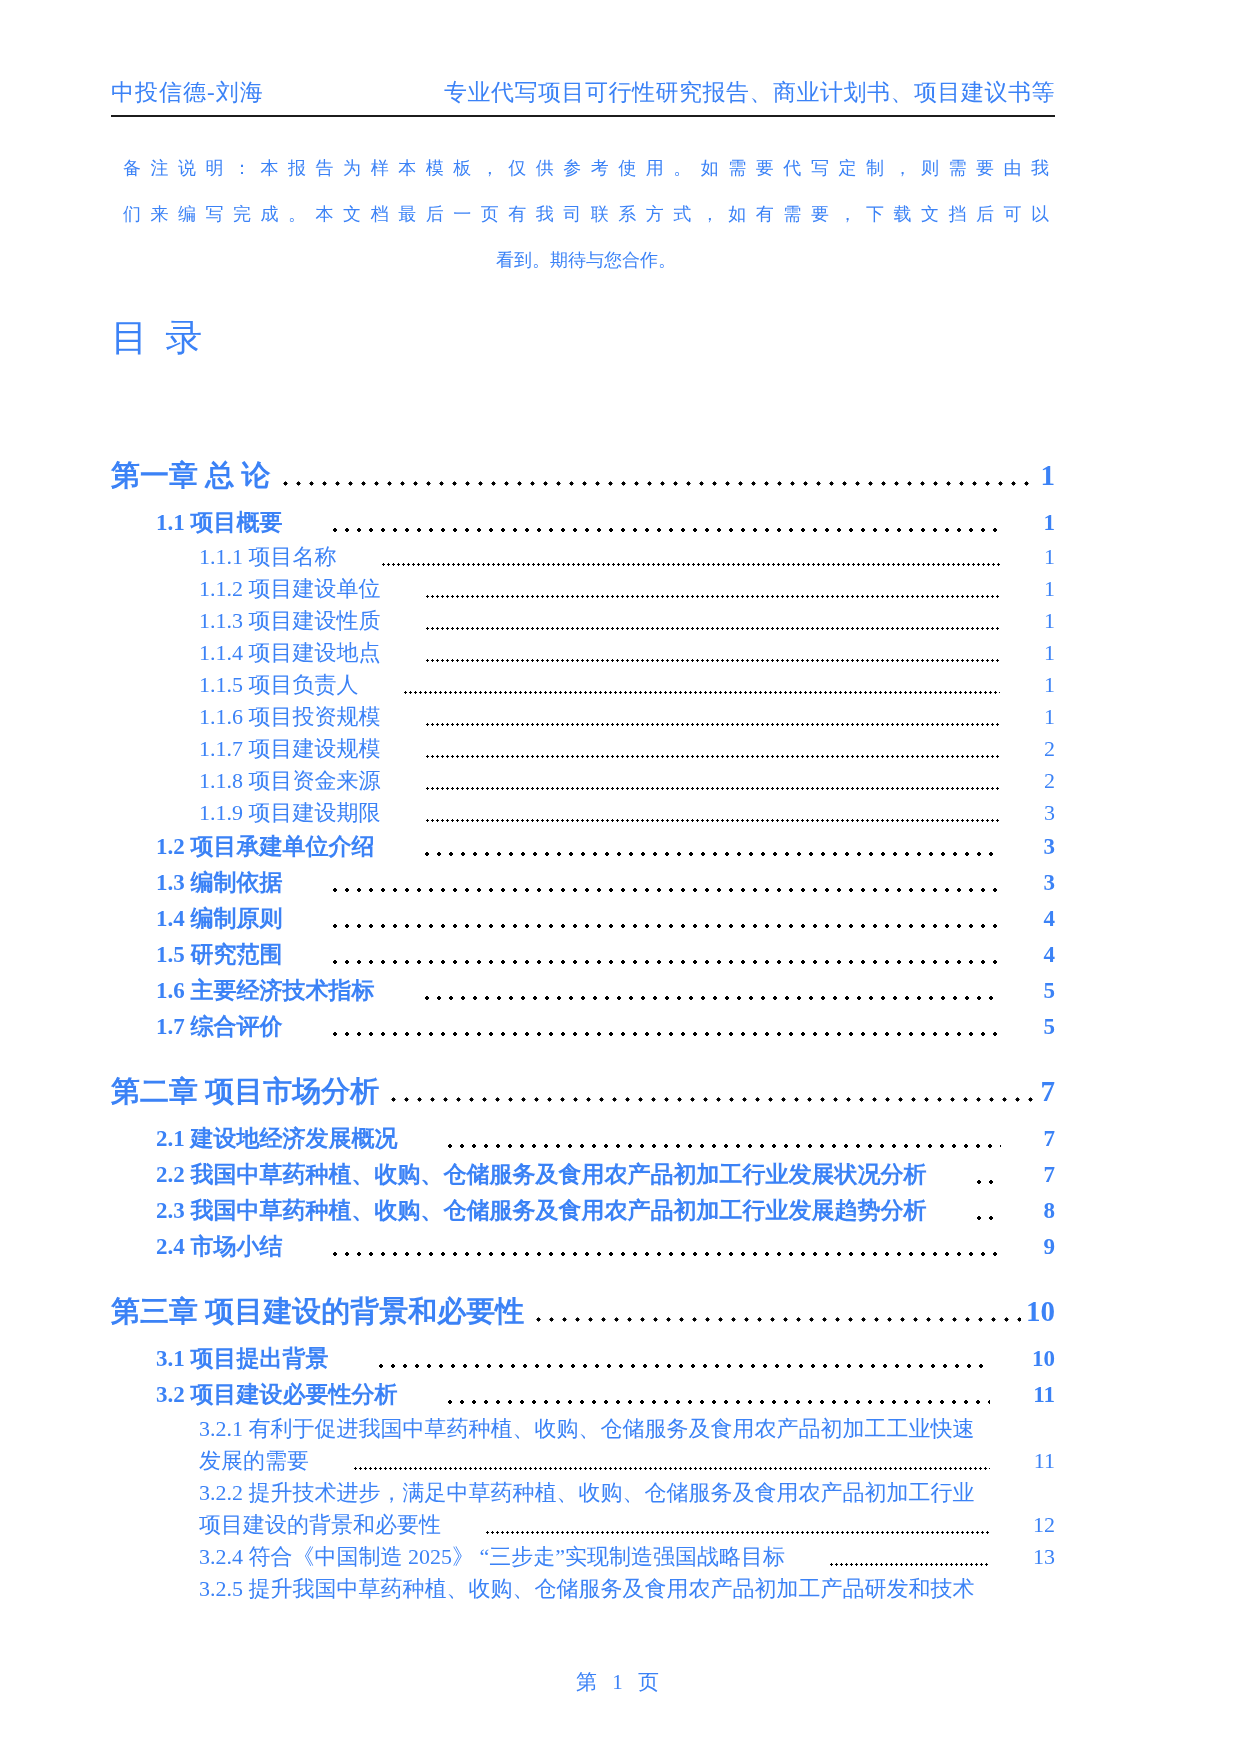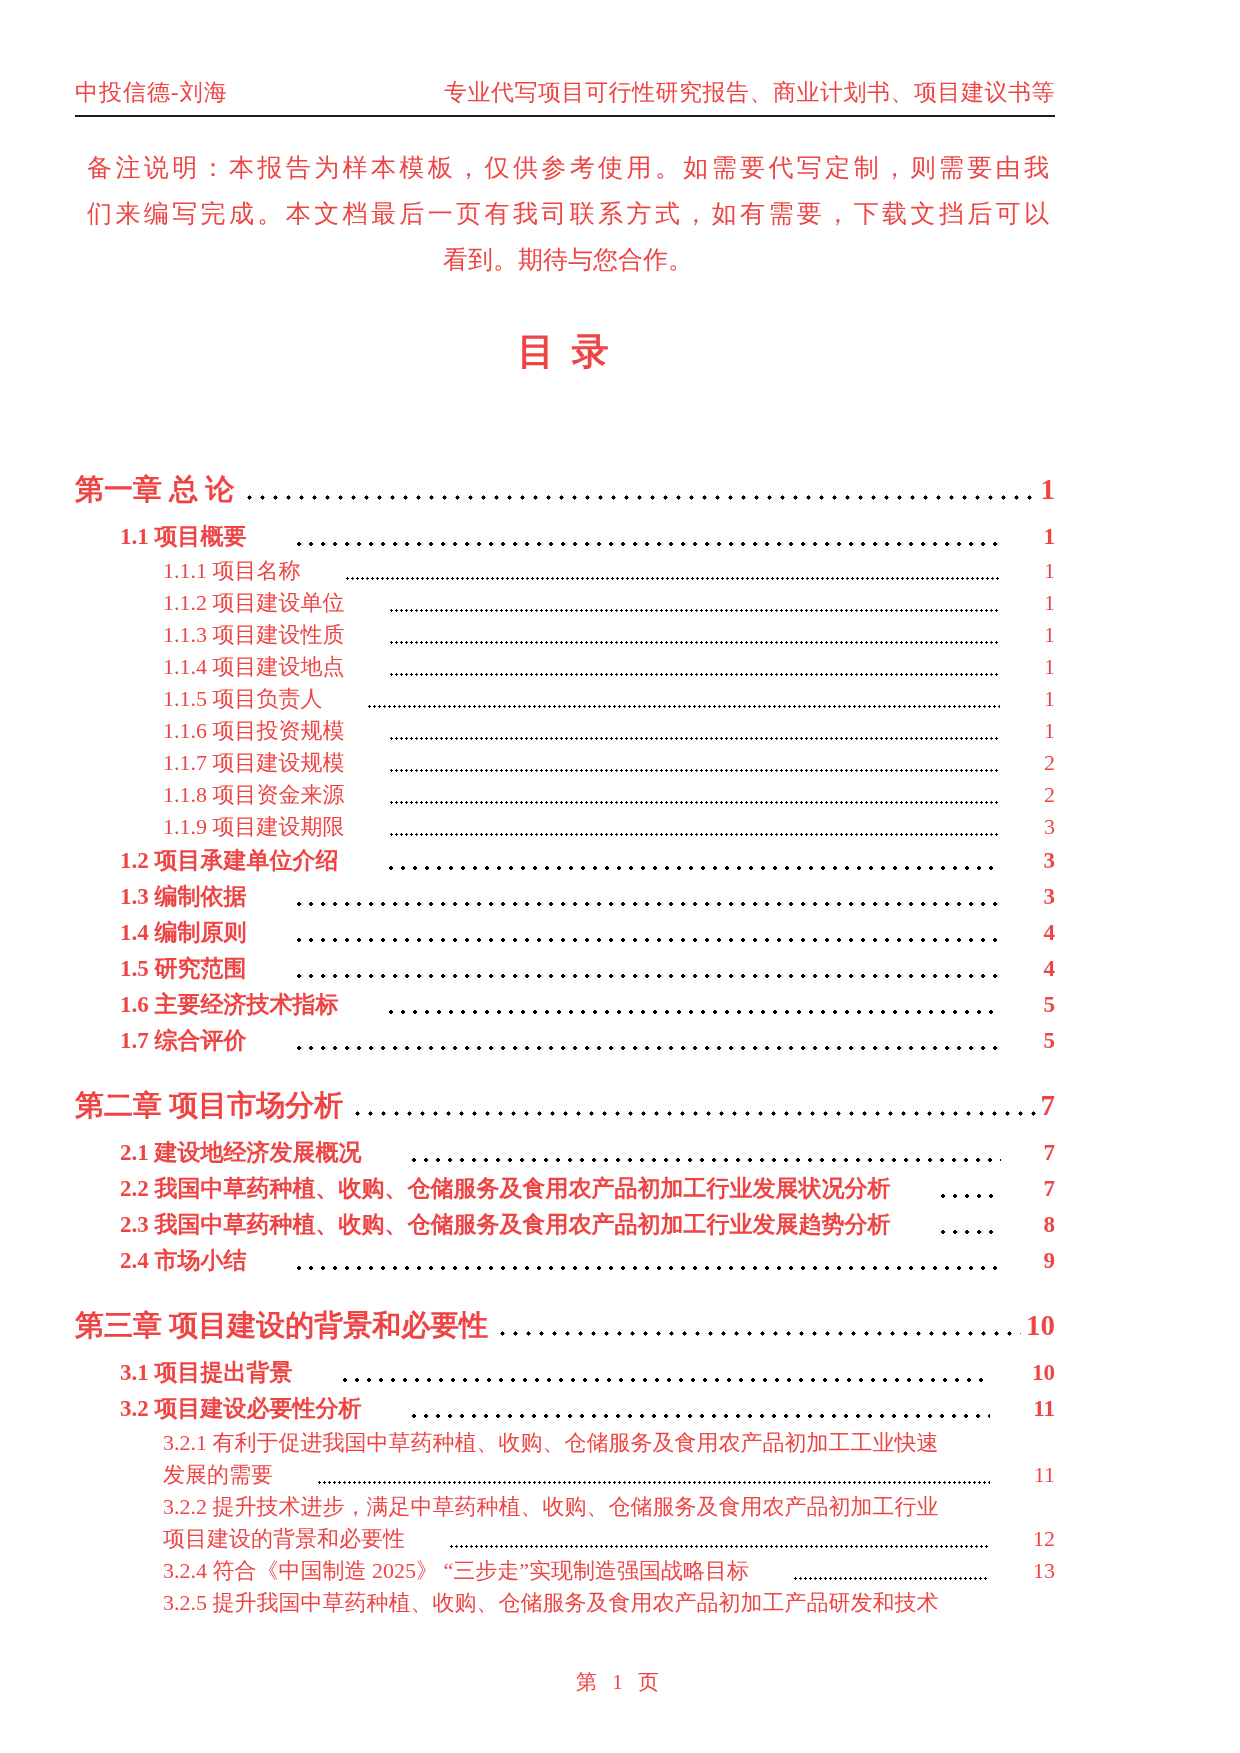--- a/index.html
+++ b/index.html
@@ -2,58 +2,58 @@
 <html><head>
 <meta charset="utf-8">
 <style>
   html, body { margin: 0; padding: 0; background: #ffffff; }
   .page {
     position: relative;
     width: 1240px;
     height: 1753px;
     margin: 0 auto;
     background: #ffffff;
-    color: #ef4444;
+    color: #3b82f6;
     font-family: "Liberation Serif", "DejaVu Serif", serif;
     box-sizing: border-box;
-    padding: 78px 185px 0 75px;
+    padding: 78px 185px 0 111px;
     overflow: hidden;
   }
 
   
   .doc-header {
     display: flex;
     justify-content: space-between;
     align-items: flex-end;
     border-bottom: 2px solid #1c1c1c;
     padding-bottom: 7px;
     font-size: 23px;
     line-height: 30px;
   }
   .doc-header .brand { letter-spacing: 1px; }
   .doc-header .tagline { letter-spacing: 0.5px; }
 
   
   .notice {
     margin-top: 28px;
     padding: 0 6px 0 12px;
-    font-size: 25px;
+    font-size: 18px;
     line-height: 46px;
     font-family: Liberation Serif, serif;
   }
   .notice .l-justify { text-align: justify; text-align-last: justify; }
   .notice .l-center  { text-align: center; }
 
   
   .toc-title {
-    margin: 44px 0 0 0;
-    text-align: center;
+    margin: 30px 0 0 0;
+    text-align: left;
     font-size: 37px;
     line-height: 50px;
-    font-weight: bold;
+    font-weight: normal;
     letter-spacing: 4px;
   }
 
   
   .toc { margin-top: 92px; }
 
   .toc-row { display: flex; align-items: flex-end; }
   .toc-row .toc-text { white-space: nowrap; }
   .toc-row .toc-page { white-space: nowrap; padding-left: 2px; }
 

